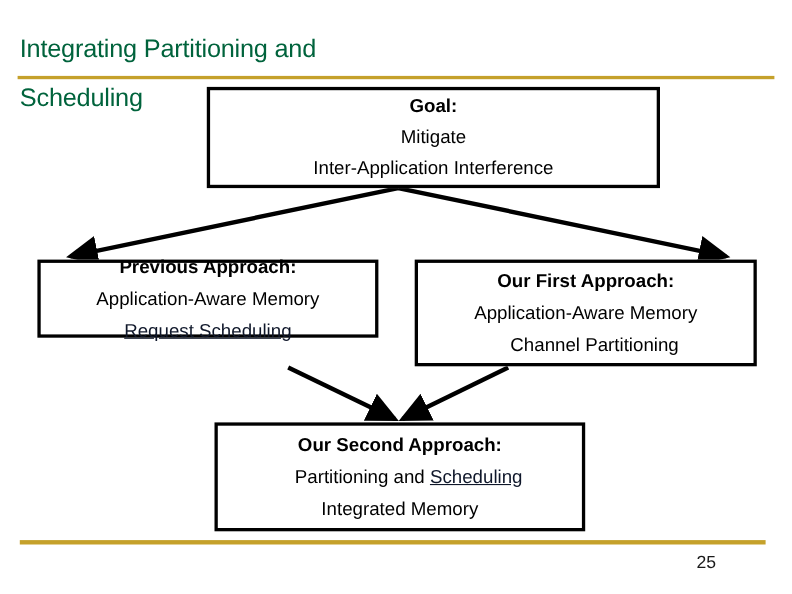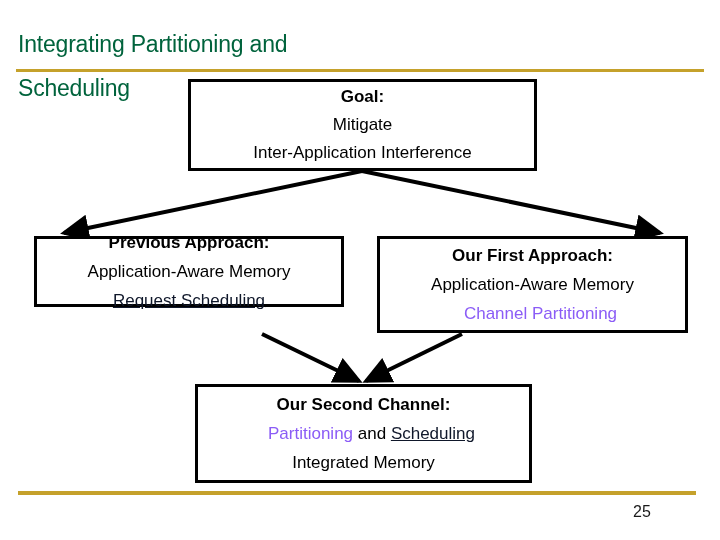--- a/index.html
+++ b/index.html
@@ -68,27 +68,27 @@
     display: block;
     width: 100%;
     font-size: 17px;
     line-height: 29px;
     white-space: nowrap;
   }
   .dbox .ln.hd {
     font-weight: bold;
   }
   .red  { color: #0f172a; text-decoration: underline; }
-  .blue { color: #8b5cf6; margin-left: 16px; }
+  .blue { color: #000000; margin-left: 16px; }
   .blk  { color: #000000; }
 
   #box-goal {
     left: 188px;
     top: 79px;
-    width: 349px;
+    width: 412px;
     height: 92px;
   }
   #box-goal .ln { font-size: 17px; line-height: 28px; }
 
   #box-previous {
     left: 34px;
     top: 236px;
     width: 310px;
     height: 71px;
   }
@@ -166,20 +166,20 @@
     <span class="ln red">Request Scheduling</span>
   </div>
 
   <div class="dbox" id="box-first">
     <span class="ln hd">Our First Approach:</span>
     <span class="ln">Application-Aware Memory</span>
     <span class="ln blue">Channel Partitioning</span>
   </div>
 
   <div class="dbox" id="box-second">
-    <span class="ln hd">Our Second Channel:</span>
+    <span class="ln hd">Our Second Approach:</span>
     <span class="ln"><span class="blue">Partitioning</span><span class="blk"> and </span><span class="red">Scheduling</span></span>
     <span class="ln">Integrated Memory</span>
   </div>
 
   <div id="page-number">25</div>
 
 </div>
 
 </body></html>

